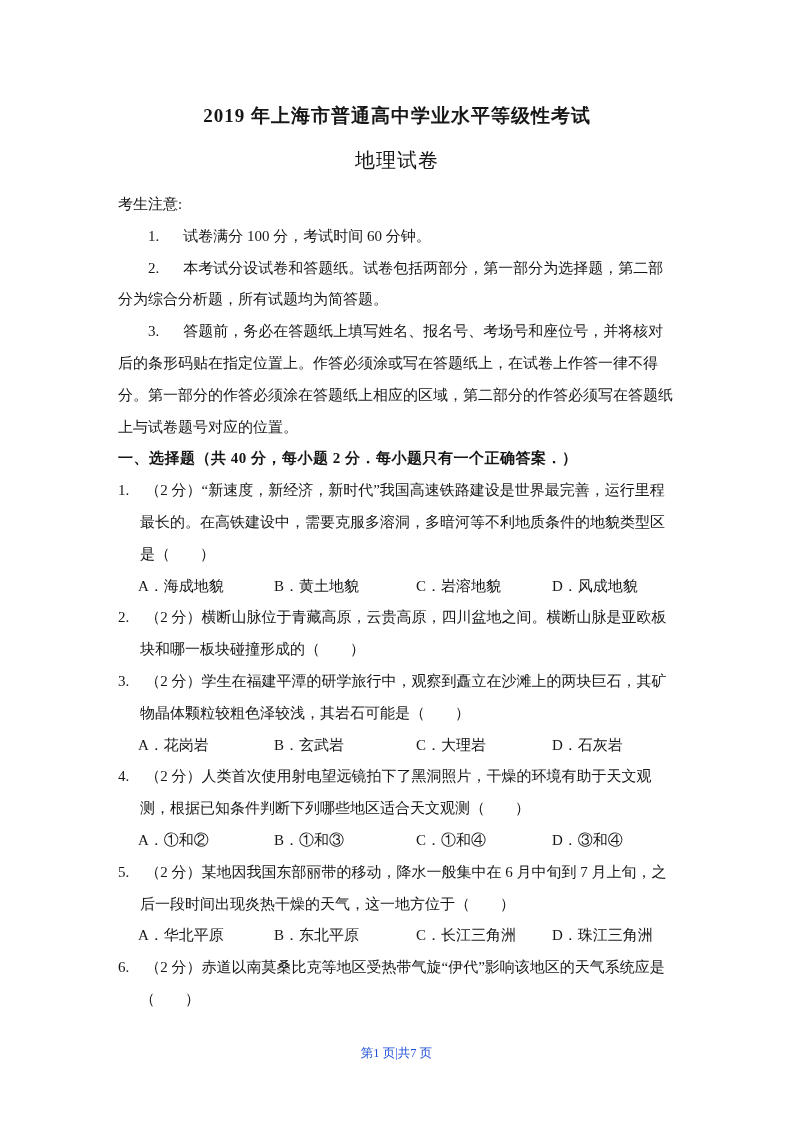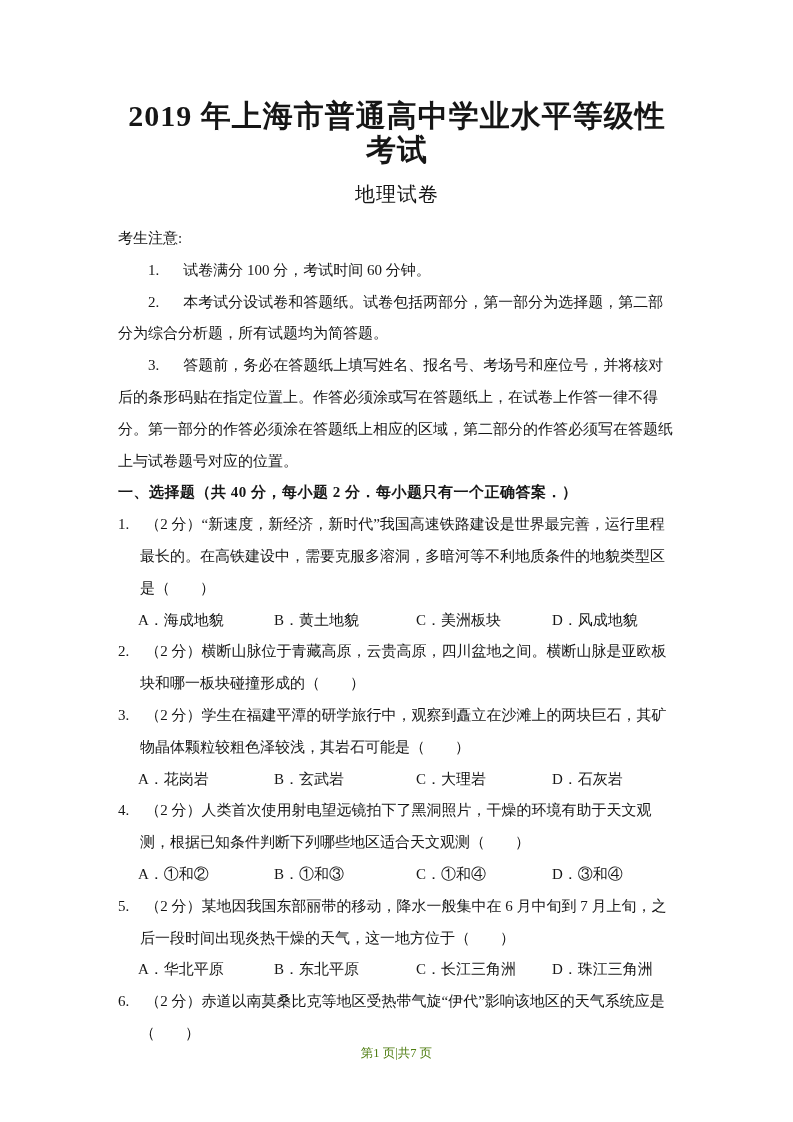--- a/index.html
+++ b/index.html
@@ -17,21 +17,21 @@
     font-size: 15px;
     line-height: 31.8px;
     overflow: hidden;
     box-sizing: border-box;
   }
   .content {
     padding: 99px 117px 0 118px;
   }
   .doc-title {
     margin: 0;
-    font-size: 30px;
+    font-size: 19px;
     font-weight: bold;
     text-align: center;
     line-height: 34px;
     letter-spacing: 1px;
   }
   .doc-subtitle {
     margin: 12px 0 0 0;
     font-size: 20px;
     font-weight: normal;
     text-align: center;
@@ -76,21 +76,21 @@
   .q-opt.opt-c { left: 298px; }
   .q-opt.opt-d { left: 434px; }
   .page-footer {
     position: absolute;
     left: 0;
     right: 0;
     top: 1044px;
     text-align: center;
     font-size: 12.5px;
     line-height: 18px;
-    color: #4d7c0f;
+    color: #1d4ed8;
   }
 </style>
 </head>
 <body>
 
 <div class="page">
   <div class="content">
 
     <h1 class="doc-title">2019 年上海市普通高中学业水平等级性考试</h1>
     <h2 class="doc-subtitle">地理试卷</h2>
@@ -109,21 +109,21 @@
 
     <div class="section-head">一、选择题（共 40 分，每小题 2 分．每小题只有一个正确答案．）</div>
 
     <div class="question">
       <div class="q-text">
         <span class="q-num">1.</span><span>（2 分）“新速度，新经济，新时代”我国高速铁路建设是世界最完善，运行里程最长的。在高铁建设中，需要克服多溶洞，多暗河等不利地质条件的地貌类型区是（　　）</span>
       </div>
       <div class="q-options">
         <span class="q-opt opt-a">A．海成地貌</span>
         <span class="q-opt opt-b">B．黄土地貌</span>
-        <span class="q-opt opt-c">C．美洲板块</span>
+        <span class="q-opt opt-c">C．岩溶地貌</span>
         <span class="q-opt opt-d">D．风成地貌</span>
       </div>
     </div>
 
     <div class="question">
       <div class="q-text">
         <span class="q-num">2.</span><span>（2 分）横断山脉位于青藏高原，云贵高原，四川盆地之间。横断山脉是亚欧板块和哪一板块碰撞形成的（　　）</span>
       </div>
     </div>
 

